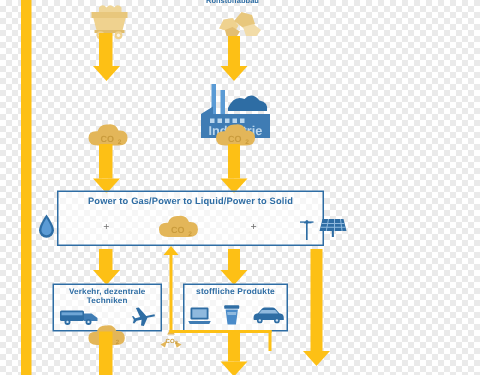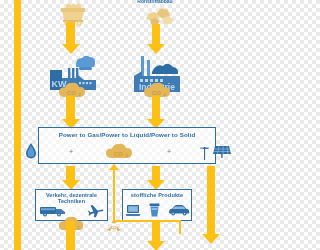--- a/index.html
+++ b/index.html
@@ -82,44 +82,20 @@
       <path d="M7 15 l5 -2 l5 3 l-2 3 l-7 0 z" fill="#E3BE72"></path>
     </svg>
   </div>
 
   <div class="arrow-shaft" style="left:66px;top:22px;width:9px;height:22px;"></div>
   <div class="arrow-head down" style="left:61.5px;top:44px;"></div>
 
   <div class="arrow-shaft" style="left:152px;top:24px;width:8px;height:20px;"></div>
   <div class="arrow-head down" style="left:147px;top:44px;"></div>
 
-  <div class="abs" style="left:46px;top:56px;">
-    <svg width="52" height="40" viewBox="0 0 52 40">
-
-      <path d="M30 8 q0 -6 6 -6 q3 -4 8 -1 q6 0 5 7 l-1 3 h-18 z" fill="#5B9BD5"></path>
-      <rect x="33" y="11" width="13" height="3" rx="1.4" fill="#4A8BC9"></rect>
-
-      <rect x="22" y="12" width="2.4" height="12" fill="#3F7CB4"></rect>
-      <rect x="26" y="12" width="2.4" height="12" fill="#3F7CB4"></rect>
-      <rect x="30" y="12" width="2.4" height="12" fill="#3F7CB4"></rect>
-
-      <path d="M4 14 h12 v20 h-12 z" fill="#2E6DA4"></path>
-
-      <path d="M16 22 h16 l0 -3 l6 5 h10 v10 h-32 z" fill="#3F7CB4"></path>
-      <rect x="16" y="24" width="34" height="10" fill="#3F7CB4"></rect>
-
-      <g fill="#BBD7EE">
-        <rect x="33" y="26" width="2" height="2.2"></rect>
-        <rect x="36.5" y="26" width="2" height="2.2"></rect>
-        <rect x="40" y="26" width="2" height="2.2"></rect>
-        <rect x="43.5" y="26" width="2" height="2.2"></rect>
-      </g>
-      <text x="5.5" y="31" font-family="Liberation Sans, sans-serif" font-size="9" font-weight="bold" fill="#BBD7EE">KW</text>
-    </svg>
-  </div>
   <div class="abs" style="left:58px;top:82px;">
     <svg width="30" height="17" viewBox="0 0 30 17">
       <path d="M7 15 q-6 0 -6 -5 q0 -5 6 -4.5 q1.5 -5 7 -4.5 q5 -1 7 4 q6 -0.5 6 5 q0 5 -6 5 z" fill="#E3B659"></path>
       <text x="9" y="12.5" font-family="Liberation Sans, sans-serif" font-size="6" font-weight="bold" fill="#C99B3C">CO</text>
       <text x="20.5" y="14" font-family="Liberation Sans, sans-serif" font-size="4.4" font-weight="bold" fill="#C99B3C">2</text>
     </svg>
   </div>
 
   <div class="abs" style="left:128px;top:54px;">
     <svg width="56" height="42" viewBox="0 0 56 42">

